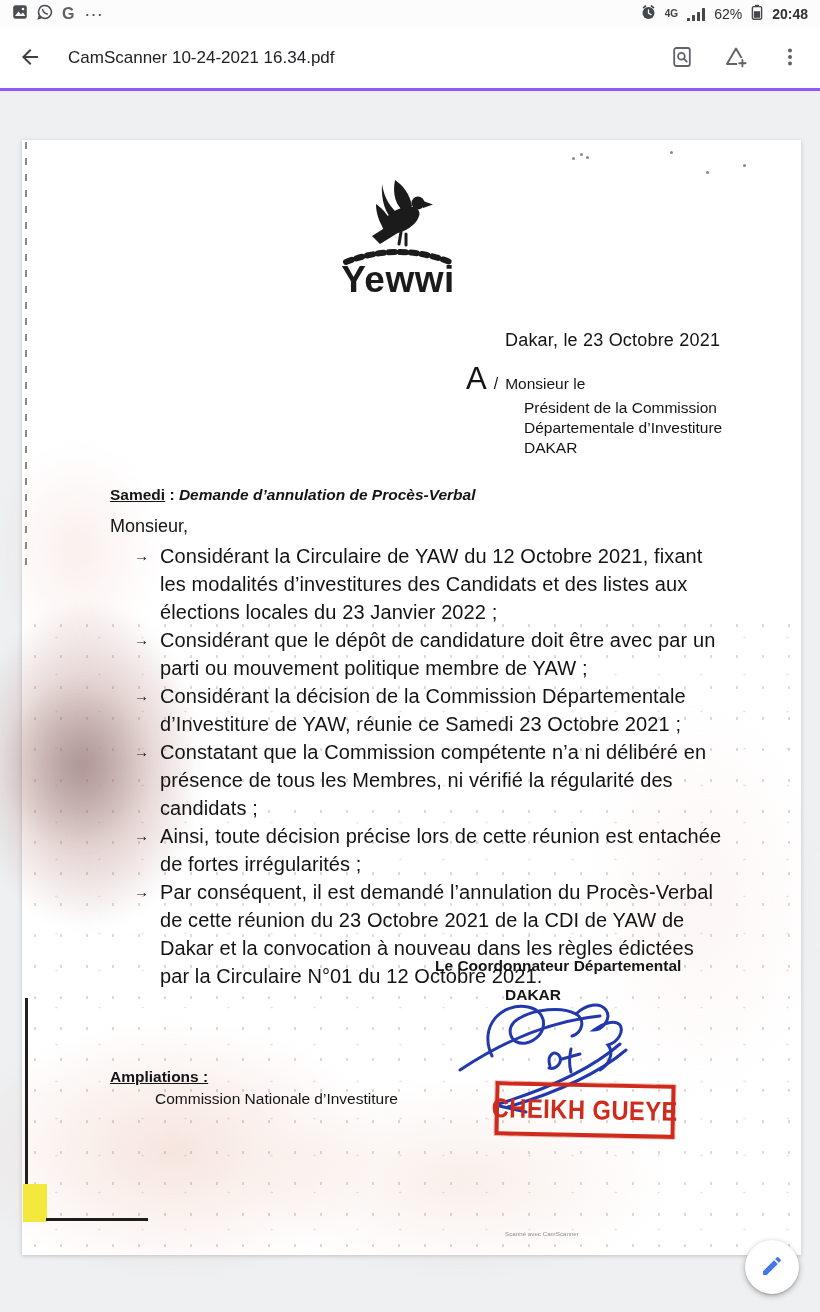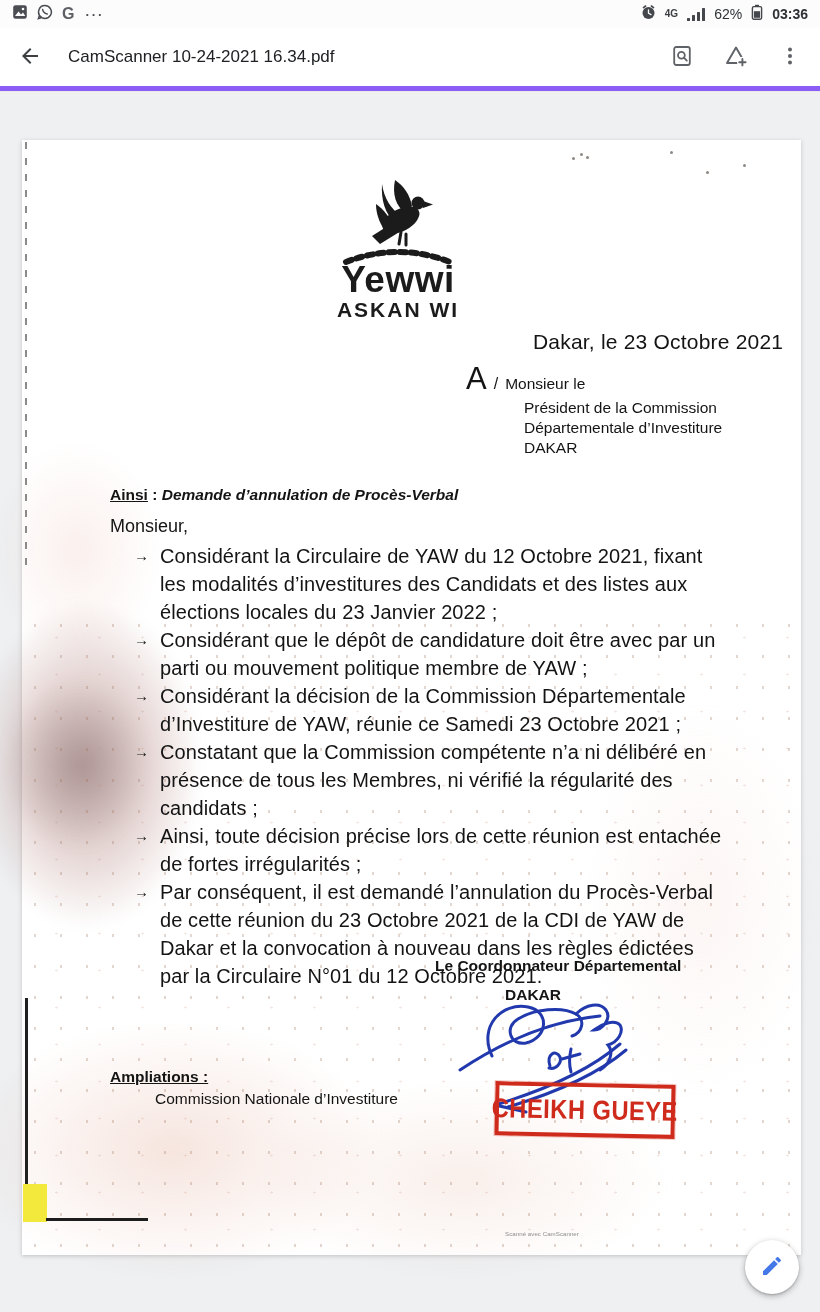--- a/index.html
+++ b/index.html
@@ -13,21 +13,21 @@
   .sb-g{font-size:16px;font-weight:bold;color:#5d6065;line-height:1;}
   .sb-more{font-size:13px;font-weight:bold;letter-spacing:2px;color:#4a4d52;line-height:1;margin-left:2px;}
   .sb-net{font-size:10px;font-weight:bold;color:#3c3f43;line-height:1;}
   .sb-batt-pct,.sb-time{font-size:14px;color:#2e3135;}
   .sb-time{font-weight:bold;}
   .sigbars{display:flex;align-items:flex-end;gap:2px;height:13px;}
   .sigbars i{display:block;width:3px;background:#44474c;border-radius:0.5px;}
 
   
   .app-bar{position:absolute;top:28px;left:0;right:0;height:63px;background:#ffffff;
-           border-bottom:5px solid #8b5cf6;display:flex;align-items:center;box-sizing:border-box;
+           border-bottom:3px solid #8b5cf6;display:flex;align-items:center;box-sizing:border-box;
            box-shadow:0 1px 2px rgba(0,0,0,0.04);}
   .back-btn{width:48px;height:48px;margin-left:6px;border:none;background:transparent;display:flex;
             align-items:center;justify-content:center;cursor:pointer;padding:0;}
   .app-title{font-size:17px;color:#202124;margin-left:14px;flex:1;white-space:nowrap;overflow:hidden;}
   .actions{display:flex;align-items:center;gap:10px;margin-right:8px;}
   .icon-btn{width:44px;height:44px;border:none;background:transparent;display:flex;align-items:center;
             justify-content:center;cursor:pointer;padding:0;}
 
   
   .viewer{position:absolute;top:92px;left:0;right:0;bottom:0;background:#eef0f2;}
@@ -60,21 +60,21 @@
   .bottom-line{position:absolute;left:24px;top:1078px;width:102px;height:3px;background:#1d1d1d;}
   .speck{position:absolute;width:3px;height:3px;border-radius:50%;background:rgba(80,72,64,0.65);}
 
   
   .doc{color:#141414;}
   .logo{position:absolute;left:276px;top:38px;width:200px;text-align:center;}
   .logo svg{display:block;margin:0 auto;}
   .logo-name{font-size:37px;font-weight:bold;letter-spacing:0.5px;line-height:36px;color:#1b1b1b;margin-top:-4px;}
   .logo-sub{font-size:21px;font-weight:bold;letter-spacing:2px;line-height:24px;color:#1b1b1b;}
 
-  .date-line{position:absolute;left:511px;top:190px;font-size:21px;letter-spacing:0.2px;text-align:right;}
+  .date-line{position:absolute;left:483px;top:190px;font-size:18px;letter-spacing:0.2px;text-align:right;}
   .recipient{position:absolute;left:444px;top:224px;}
   .recip-row{display:flex;align-items:baseline;gap:7px;}
   .big-a{font-size:31px;line-height:30px;font-weight:normal;}
   .recip-slash{font-size:16px;}
   .recip-line0{font-size:15.5px;text-align:right;}
   .recip-lines{margin-left:58px;margin-top:4px;font-size:15.5px;line-height:20px;}
 
   .subject{position:absolute;left:88px;top:346px;font-size:15.5px;font-weight:bold;}
   .subject .lbl{text-decoration:underline;}
   .subject .txt{font-style:italic;}
@@ -146,21 +146,21 @@
           <i style="height:13px;"></i>
       </span>
       <span class="sb-batt-pct">62%</span>
       <span>
         <svg width="12" height="16" viewBox="0 0 12 16">
             <rect x="4" y="0.8" width="4" height="2" fill="#44474c"></rect>
             <rect x="1.4" y="2.6" width="9.2" height="12.6" rx="1.4" fill="none" stroke="#44474c" stroke-width="1.4"></rect>
             <rect x="2.9" y="7.2" width="6.2" height="6.6" fill="#44474c"></rect>
           </svg>
       </span>
-      <span class="sb-time">03:36</span>
+      <span class="sb-time">20:48</span>
     </div>
   </div>
 
   <div class="app-bar">
     <button class="back-btn">
       <span>
         <svg width="24" height="24" viewBox="0 0 24 24">
             <path d="M20 11H7.83l5.59-5.59L12 4l-8 8 8 8 1.41-1.41L7.83 13H20v-2z" fill="#3c4043"></path>
           </svg>
       </span>
@@ -226,40 +226,39 @@
             <circle cx="80" cy="25" r="6.5"></circle>
             <path d="M85 23 L95 26.5 L85 30 Z"></path>
             <path d="M57 2 C54 16 58 28 67 35 L74 28 C72 17 66 8 57 2 Z"></path>
             <path d="M44 6 C46 20 53 31 63 38 L57 44 C47 36 43 22 44 6 Z"></path>
             <path d="M38 26 C45 31 52 39 56 49 L47 53 C41 44 38 35 38 26 Z"></path>
             <path d="M63 54 L61 66 M68 56 L68 67" stroke="#1b1b1b" stroke-width="3" fill="none" stroke-linecap="round"></path>
             <path d="M8 84 Q60 64 112 84" fill="none" stroke="#1b1b1b" stroke-width="6" stroke-dasharray="6 5" stroke-linecap="round"></path>
           </svg>
         </span>
         <div class="logo-name">Yewwi</div>
-        <div class="logo-sub">ASKAN WI</div>
       </div>
 
       <div class="date-line">Dakar, le 23 Octobre 2021</div>
 
       <div class="recipient">
         <div class="recip-row">
           <span class="big-a">A</span>
           <span class="recip-slash">/</span>
           <span class="recip-line0">Monsieur le</span>
         </div>
         <div class="recip-lines">
           <div>Président de la Commission</div>
           <div>Départementale d’Investiture</div>
           <div>DAKAR</div>
         </div>
       </div>
 
       <div class="subject">
-        <span class="lbl">Ainsi</span><span> : </span><span class="txt">Demande d’annulation de Procès-Verbal</span>
+        <span class="lbl">Samedi</span><span> : </span><span class="txt">Demande d’annulation de Procès-Verbal</span>
       </div>
 
       <div class="salutation">Monsieur,</div>
 
       <div class="bullets">
         <div class="bullet">
           <span class="arrow">→</span>
           <span class="btext">Considérant la Circulaire de YAW du 12 Octobre 2021, fixant les modalités d’investitures des Candidats et des listes aux élections locales du 23 Janvier 2022 ;</span>
         </div>
         <div class="bullet">

